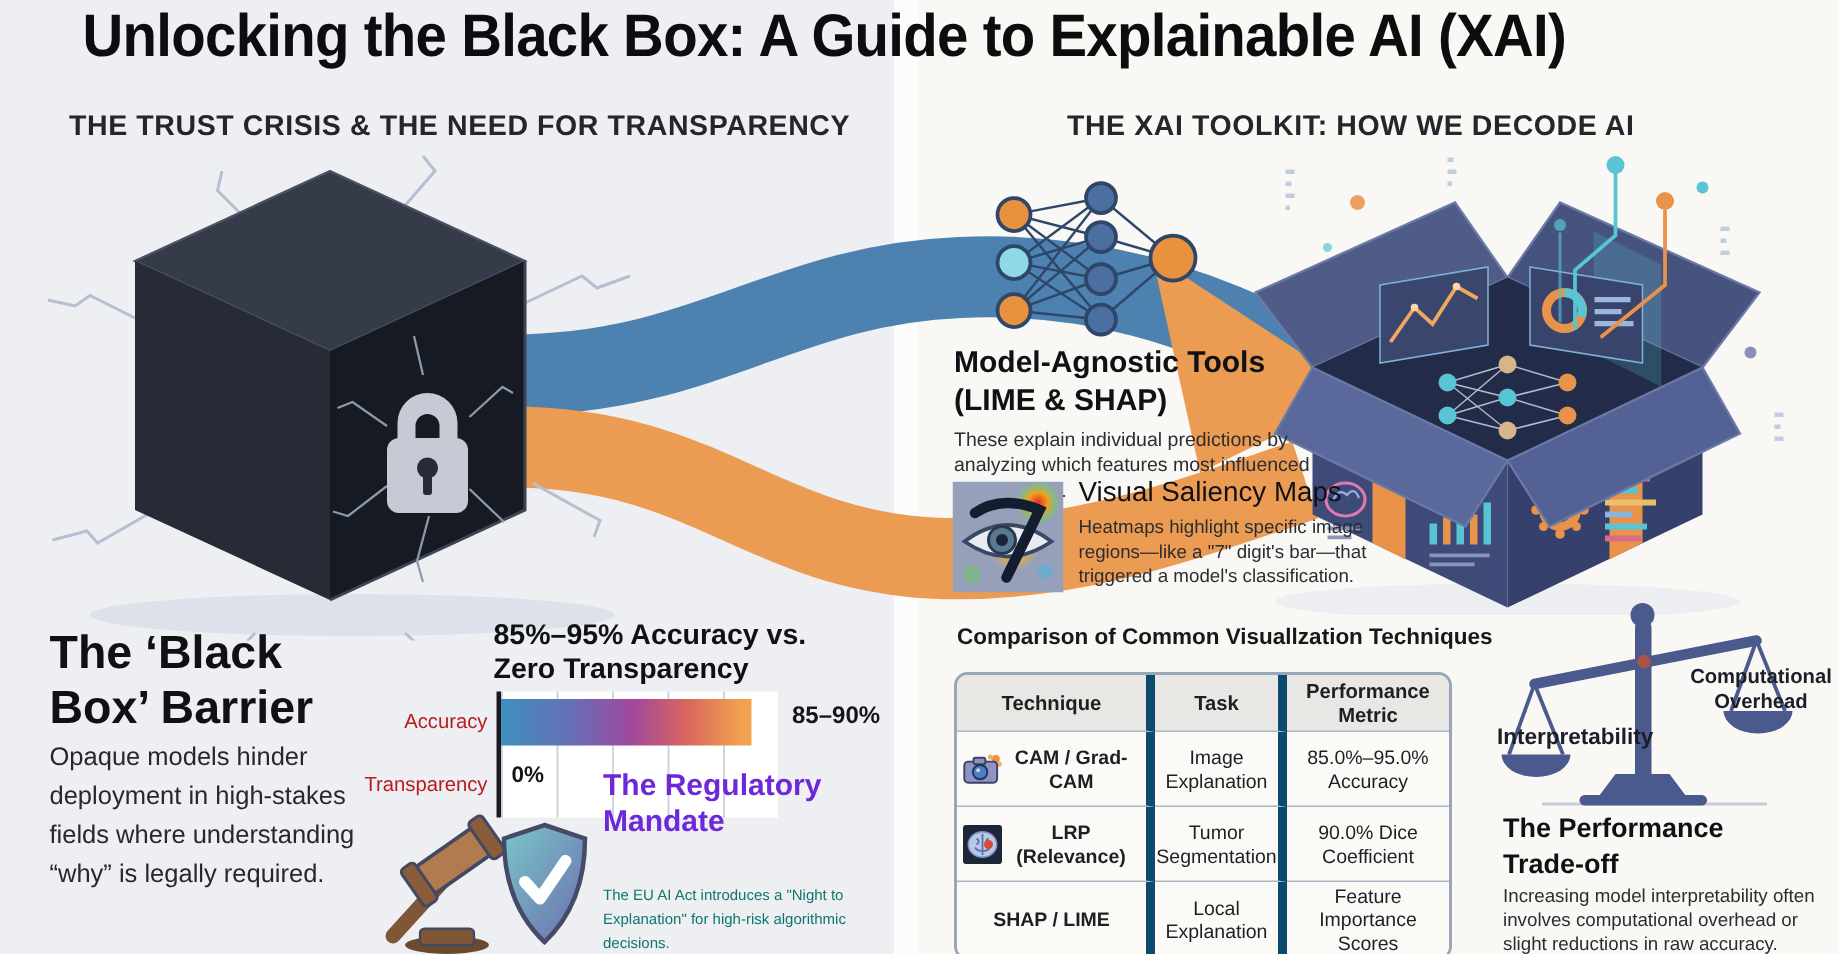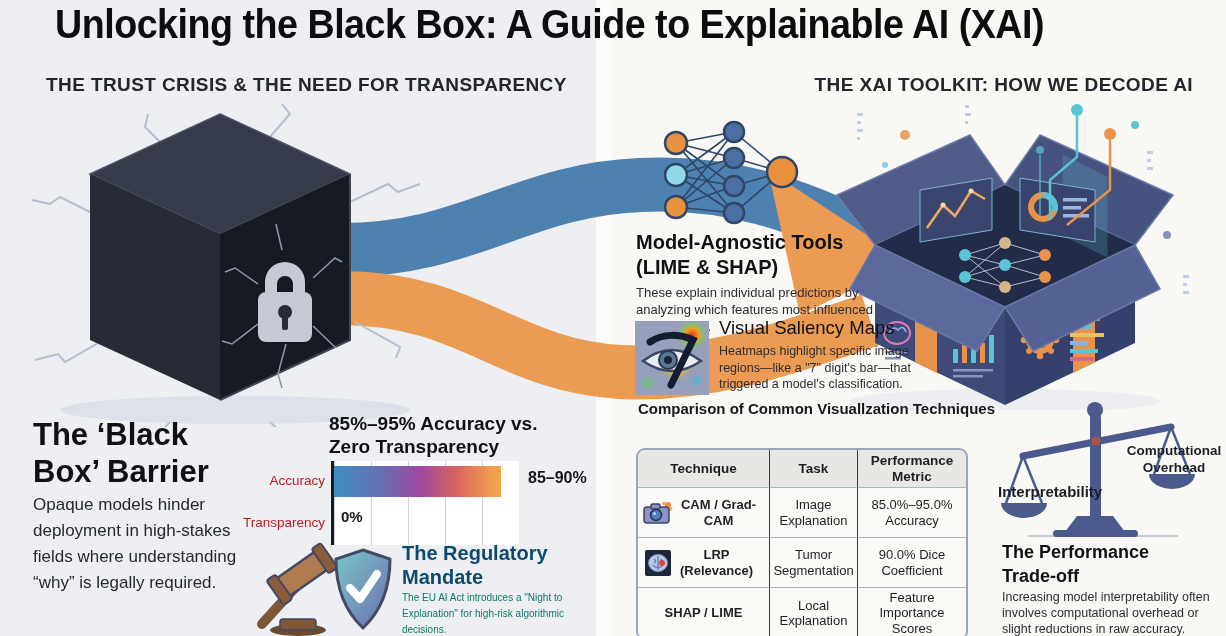--- a/index.html
+++ b/index.html
@@ -5,39 +5,39 @@
   *{margin:0;padding:0;box-sizing:border-box}
   html,body{width:1226px;height:636px}
   body{position:relative;overflow:hidden;background:#edeff3;font-family:"Liberation Sans",sans-serif;color:#16181c}
   .abs{position:absolute}
   .pre{white-space:pre-line}
   .right-bg{left:610px;top:0;width:616px;height:636px;background:#faf8f4}
   .gutter{left:596px;top:0;width:16px;height:636px;background:#fcfcfd}
   .main-title{left:55px;top:2px;font-size:40px;font-weight:800;letter-spacing:-.5px;white-space:nowrap;color:#0c0d0f;transform:scaleX(.94);transform-origin:left top}
   .sec-header{top:74px;font-size:19px;font-weight:700;letter-spacing:.4px;color:#24262b}
   .left-header{left:46px}
-  .right-header{left:608px;width:585px;text-align:right}
+  .right-header{left:608px;width:585px;text-align:center}
   .barrier-h{left:33px;top:416px;font-size:31px;line-height:37px;font-weight:800;color:#101114}
   .barrier-b{left:33px;top:492px;width:236px;font-size:17px;line-height:26px;color:#26282e}
   .chart-title{left:329px;top:412px;font-size:19px;line-height:23px;font-weight:800;color:#101114}
   .row-label{width:120px;text-align:right;font-size:13.5px;color:#b91c1c}
   .plot{left:331px;top:461px;width:188px;height:84px;background:#fff;border-left:3px solid #191a1e;
         background-image:linear-gradient(to right,#ccd4df 1px,transparent 1px);background-size:20% 100%}
   .acc-bar{position:absolute;left:0;top:5px;height:31px;background:linear-gradient(90deg,#3e8fc0 0%,#6a6cb4 30%,#a0489c 52%,#d9655f 74%,#f2a24e 96%)}
   .zero-label{position:absolute;left:7px;top:47px;font-size:15px;font-weight:800;color:#15161a}
   .acc-value{left:528px;top:469px;font-size:16px;font-weight:800;color:#15161a}
-  .reg-h{left:402px;top:541px;font-size:20px;line-height:24px;font-weight:800;color:#0c4a6e}
+  .reg-h{left:402px;top:512px;font-size:20px;line-height:24px;font-weight:800;color:#6d28d9}
   .reg-b{left:402px;top:590px;width:196px;font-size:10px;line-height:15.8px;color:#0f766e}
   .ma-h{left:636px;top:230px;font-size:20px;line-height:25px;font-weight:800;color:#101114}
   .ma-b{left:636px;top:284px;width:242px;font-size:13px;line-height:17px;color:#2b2d33}
   .sal-h{left:719px;top:317px;font-size:18.5px;font-weight:400;color:#101114}
   .sal-b{left:719px;top:343px;width:200px;font-size:12.5px;line-height:16.5px;color:#2b2d33}
-  .tbl-title{left:638px;top:400px;font-size:15px;font-weight:800;color:#17181c}
+  .tbl-title{left:638px;top:416px;font-size:15px;font-weight:800;color:#17181c}
   .cmp-table{left:636px;top:448px;display:grid;grid-template-columns:132px 88px 108px;border:2px solid #97a6b8;border-radius:9px;overflow:hidden;background:#fcfaf7}
-  .cell{border-right:1px solid #0c4a6e;border-bottom:1px solid #aab6c6;display:flex;align-items:center;justify-content:center;text-align:center;font-size:13px;line-height:15.5px;padding:2px 4px;color:#1d1f24;background:#fcfaf7}
+  .cell{border-right:6px solid #0c4a6e;border-bottom:1px solid #aab6c6;display:flex;align-items:center;justify-content:center;text-align:center;font-size:13px;line-height:15.5px;padding:2px 4px;color:#1d1f24;background:#fcfaf7}
   .cell.last-col{border-right:none}.cell.last-row{border-bottom:none}
   .cell.head{background:#e9e7e3;font-weight:800;font-size:13.5px;height:38px}
   .cell.body-row{height:50px}
   .cell.tech{font-weight:800;gap:0}
   .tech-txt{max-width:92px}
   .scale-label-l{left:998px;top:483px;font-size:15px;font-weight:800;color:#1b1e28}
   .scale-label-r{left:1120px;top:442px;width:108px;text-align:center;font-size:13.5px;line-height:17px;font-weight:800;color:#1b1e28}
   .to-h{left:1002px;top:540px;font-size:18px;line-height:24px;font-weight:800;color:#101114}
   .to-b{left:1002px;top:589px;width:222px;font-size:12.5px;line-height:16px;color:#2b2d33}
   svg{display:block}

